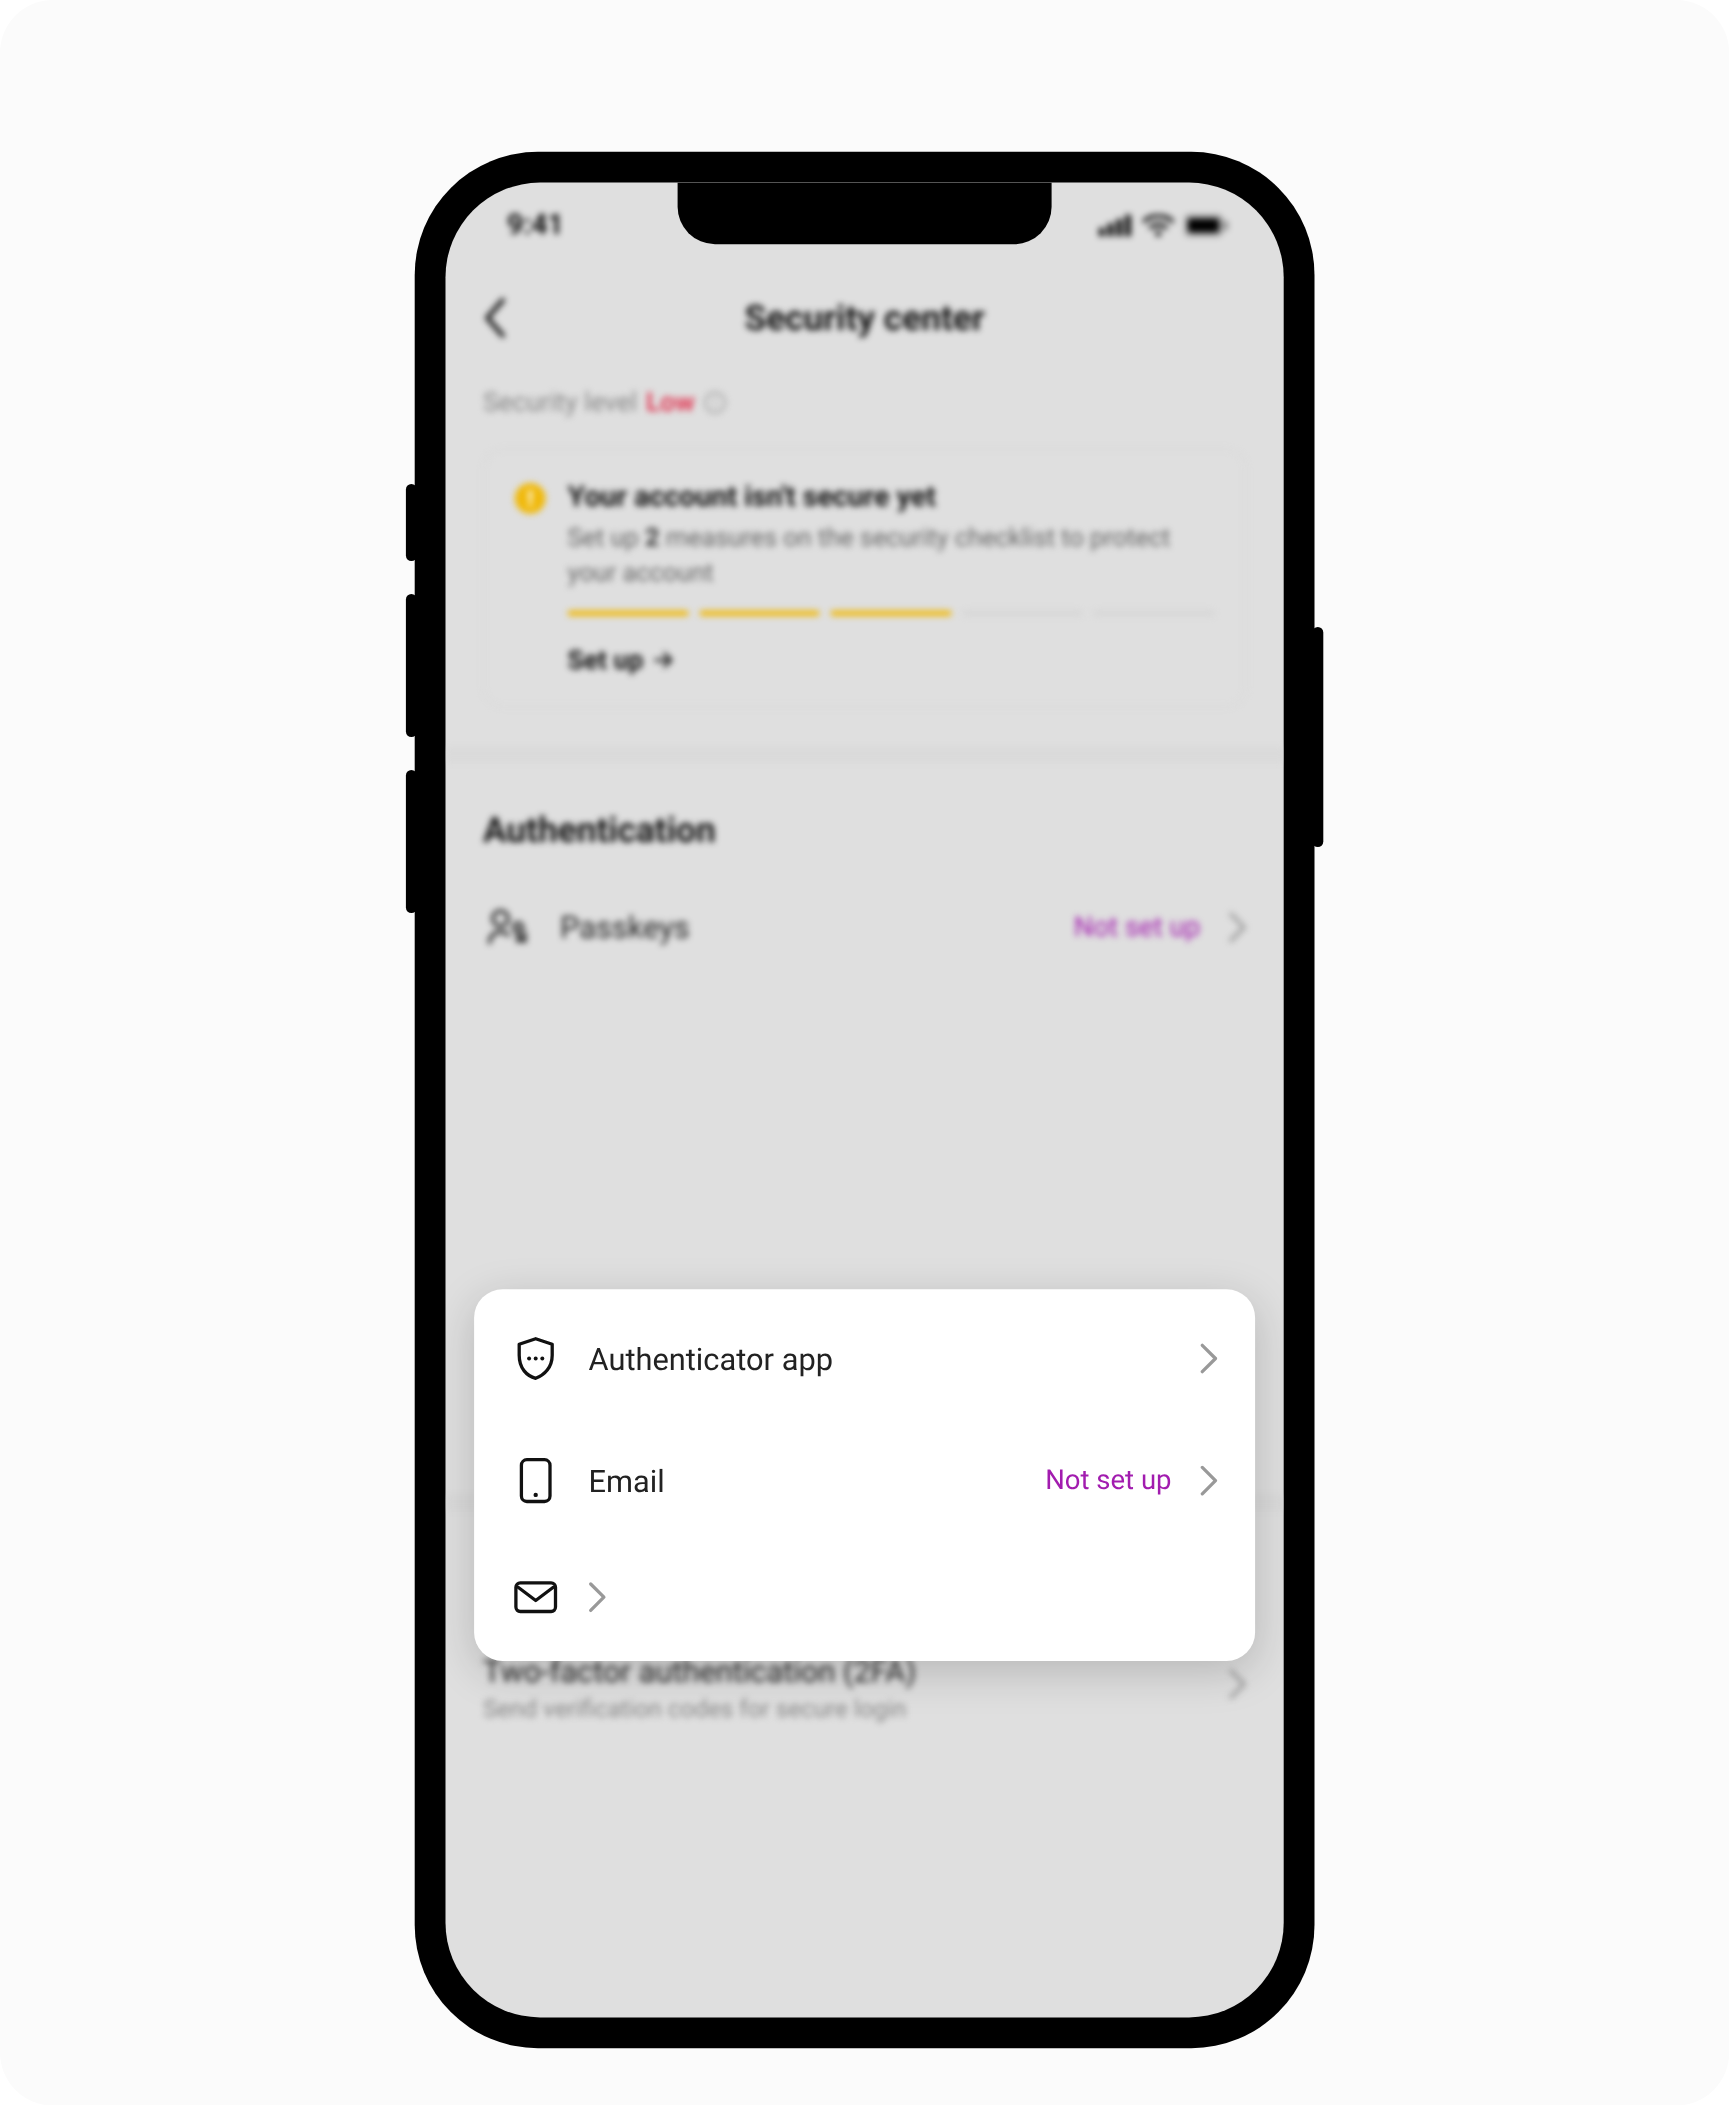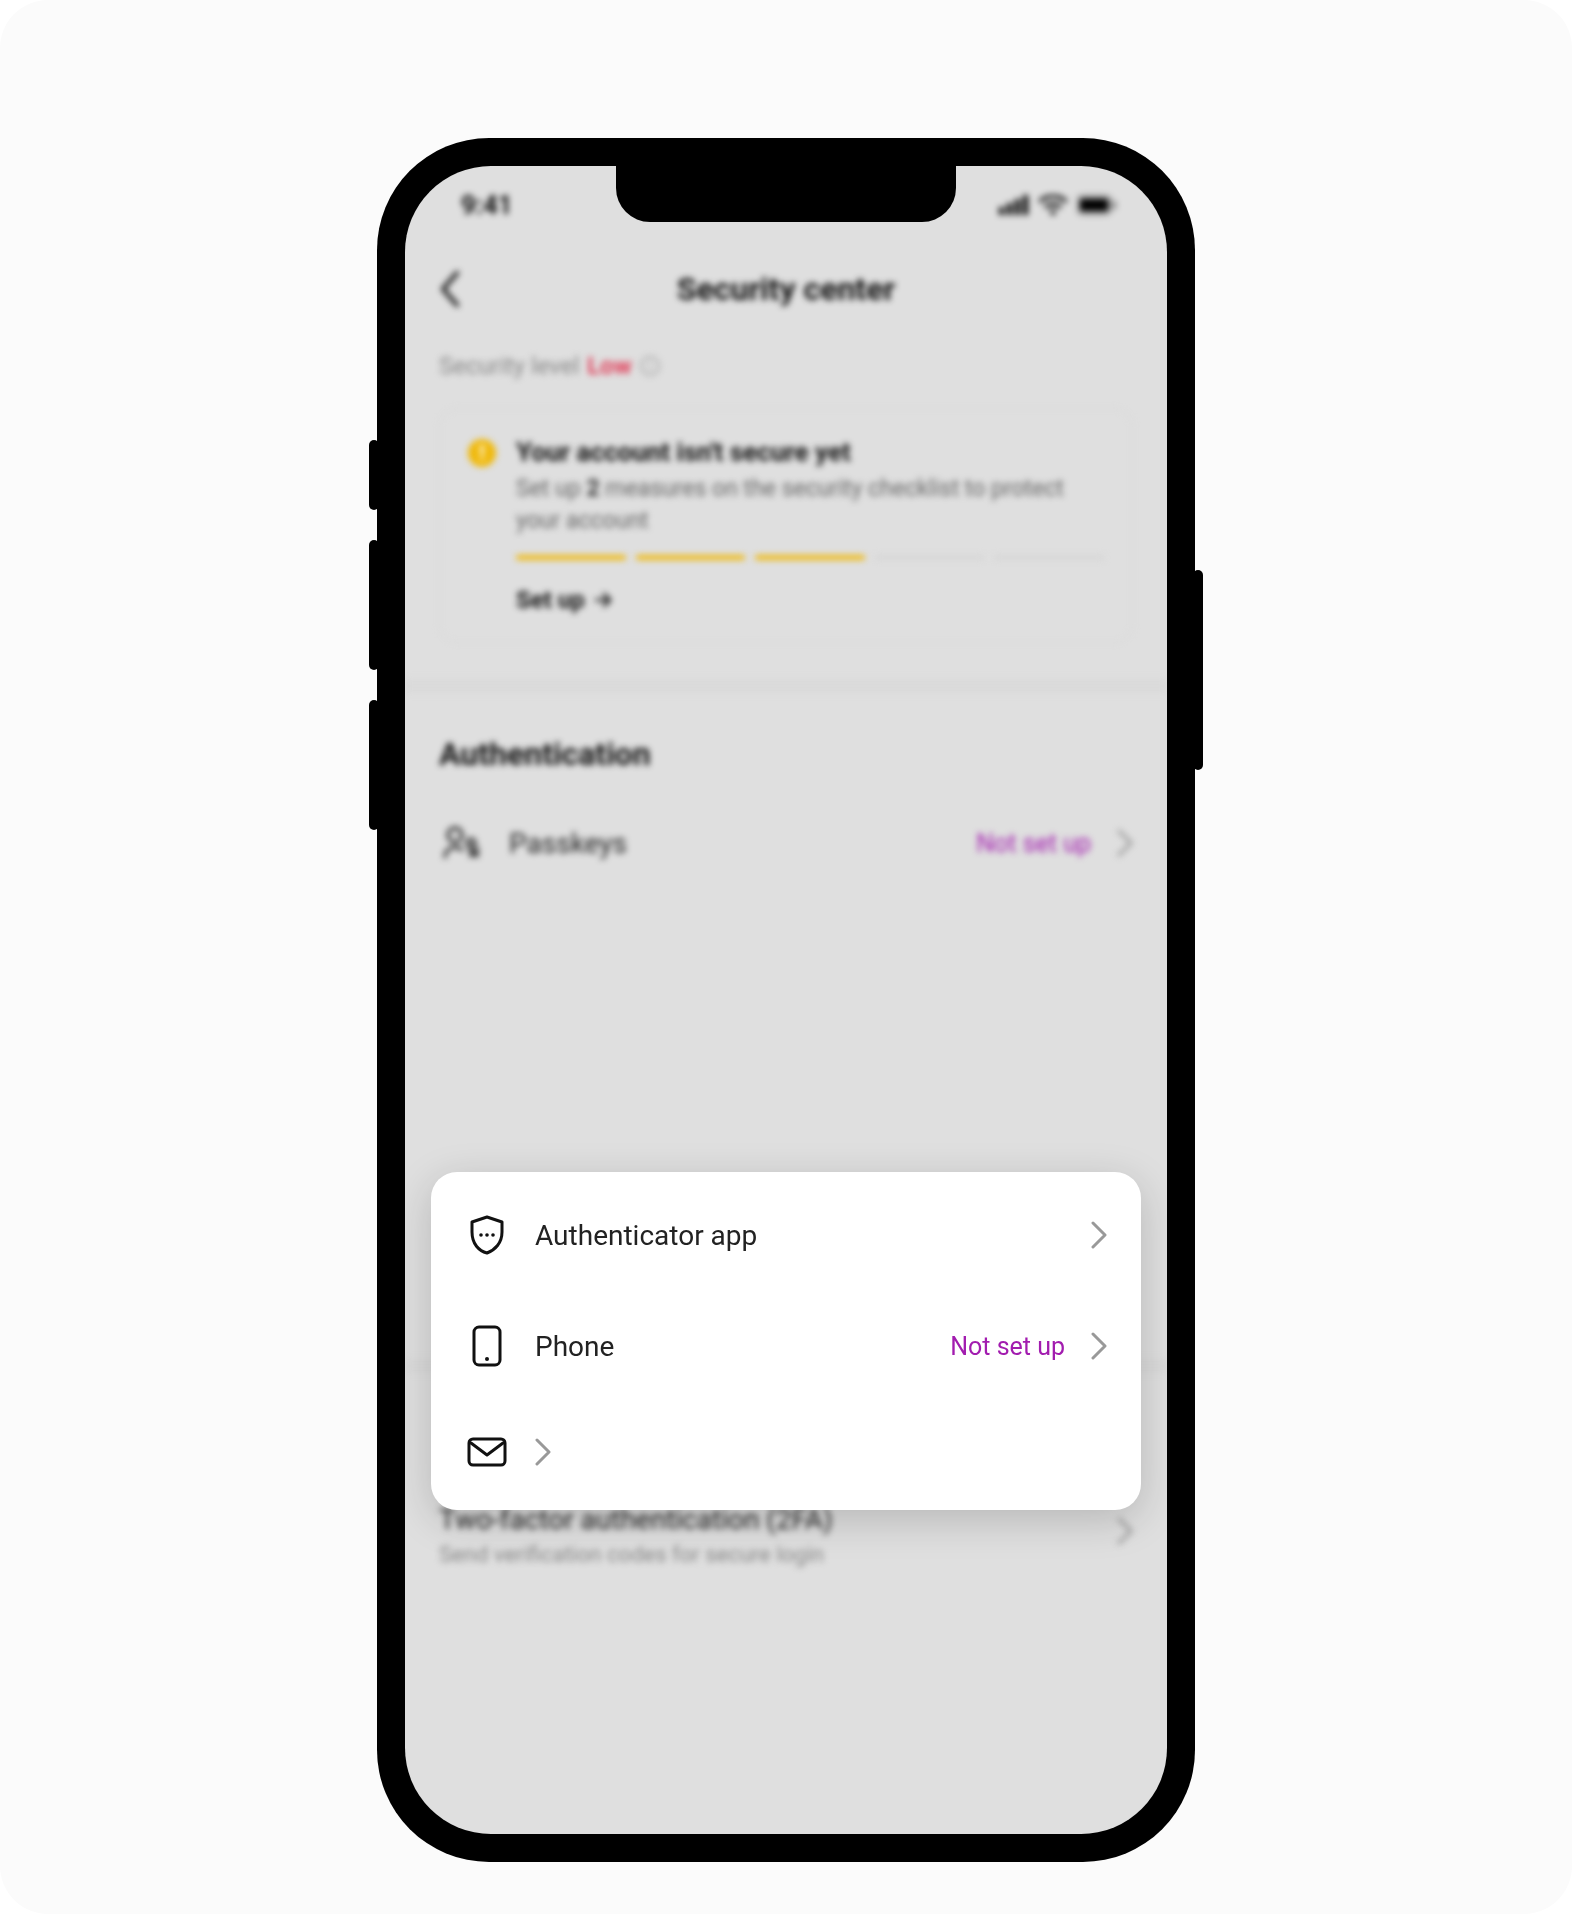--- a/index.html
+++ b/index.html
@@ -332,21 +332,21 @@
           </div>
         </div>
 
         <div class="row">
           <div class="icon">
             <svg width="32" height="44" viewBox="0 0 32 44">
                 <rect x="3" y="3" width="26" height="38" rx="5" fill="none" stroke="#111" stroke-width="3"></rect>
                 <circle cx="16" cy="35" r="2" fill="#111"></circle>
               </svg>
           </div>
-          <div class="label">Phone</div>
+          <div class="label">Email</div>
           <div class="status">Not set up</div>
           <div class="chev">
             <svg width="16" height="28" viewBox="0 0 16 28">
                 <path d="M2 2l12 12L2 26" stroke="#999" stroke-width="3" fill="none" stroke-linecap="round" stroke-linejoin="round"></path>
               </svg>
           </div>
         </div>
 
         <div class="row">
           <div class="icon">

